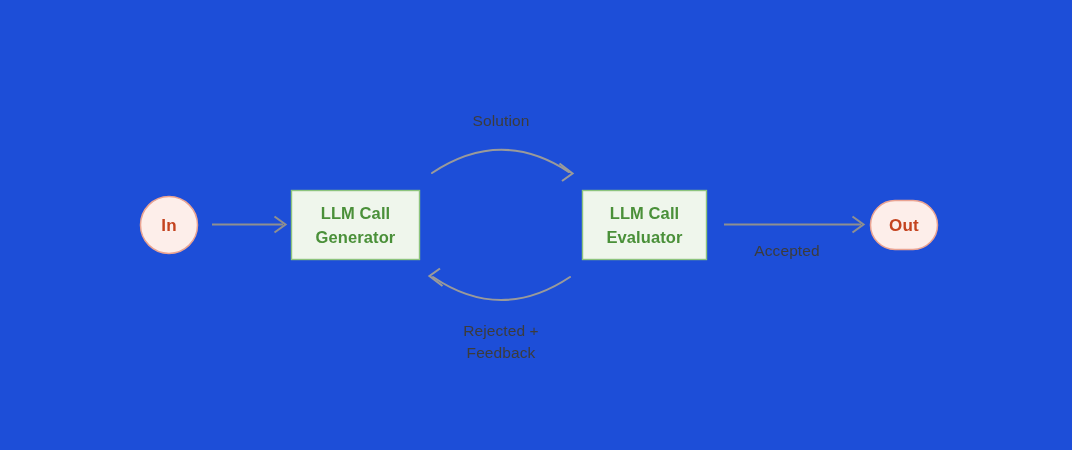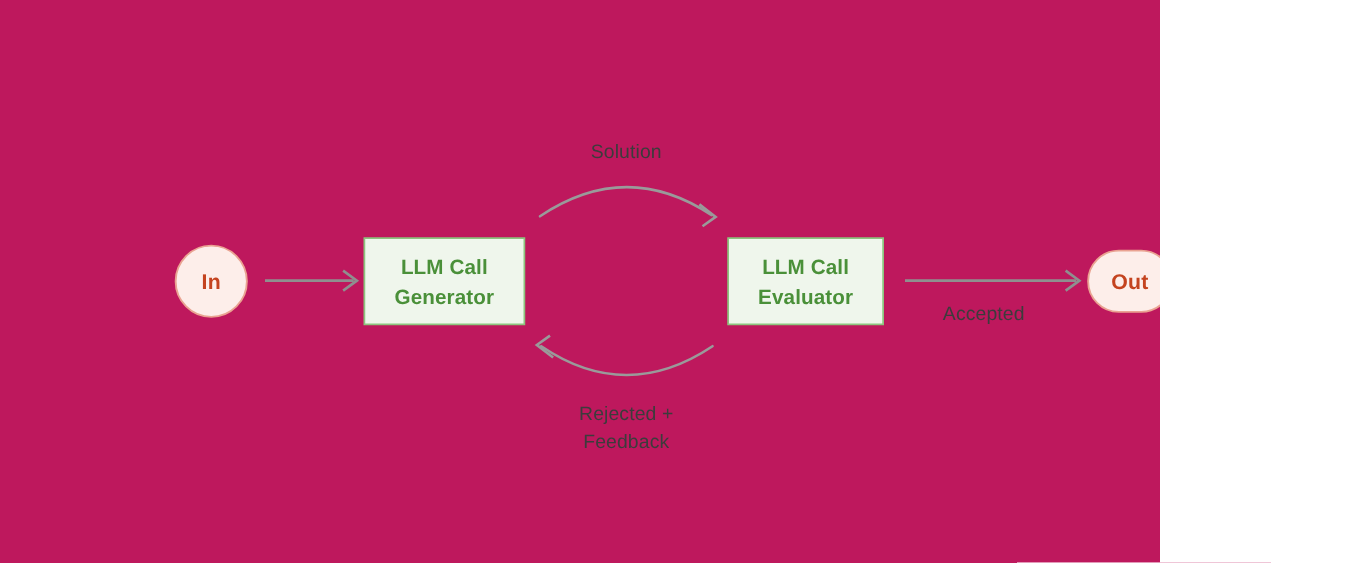--- a/index.html
+++ b/index.html
@@ -6,23 +6,23 @@
   html, body {
     margin: 0;
     padding: 0;
     background: #ffffff;
   }
   body {
     font-family: "Liberation Sans", "DejaVu Sans", sans-serif;
   }
   #canvas {
     position: relative;
-    width: 928px;
+    width: 1072px;
     height: 450px;
-    background: #be185d;
+    background: #1d4ed8;
     overflow: hidden;
   }
   #diagram-svg {
     position: absolute;
     top: 0;
     left: 0;
     width: 1080px;
     height: 450px;
     display: block;
   }

